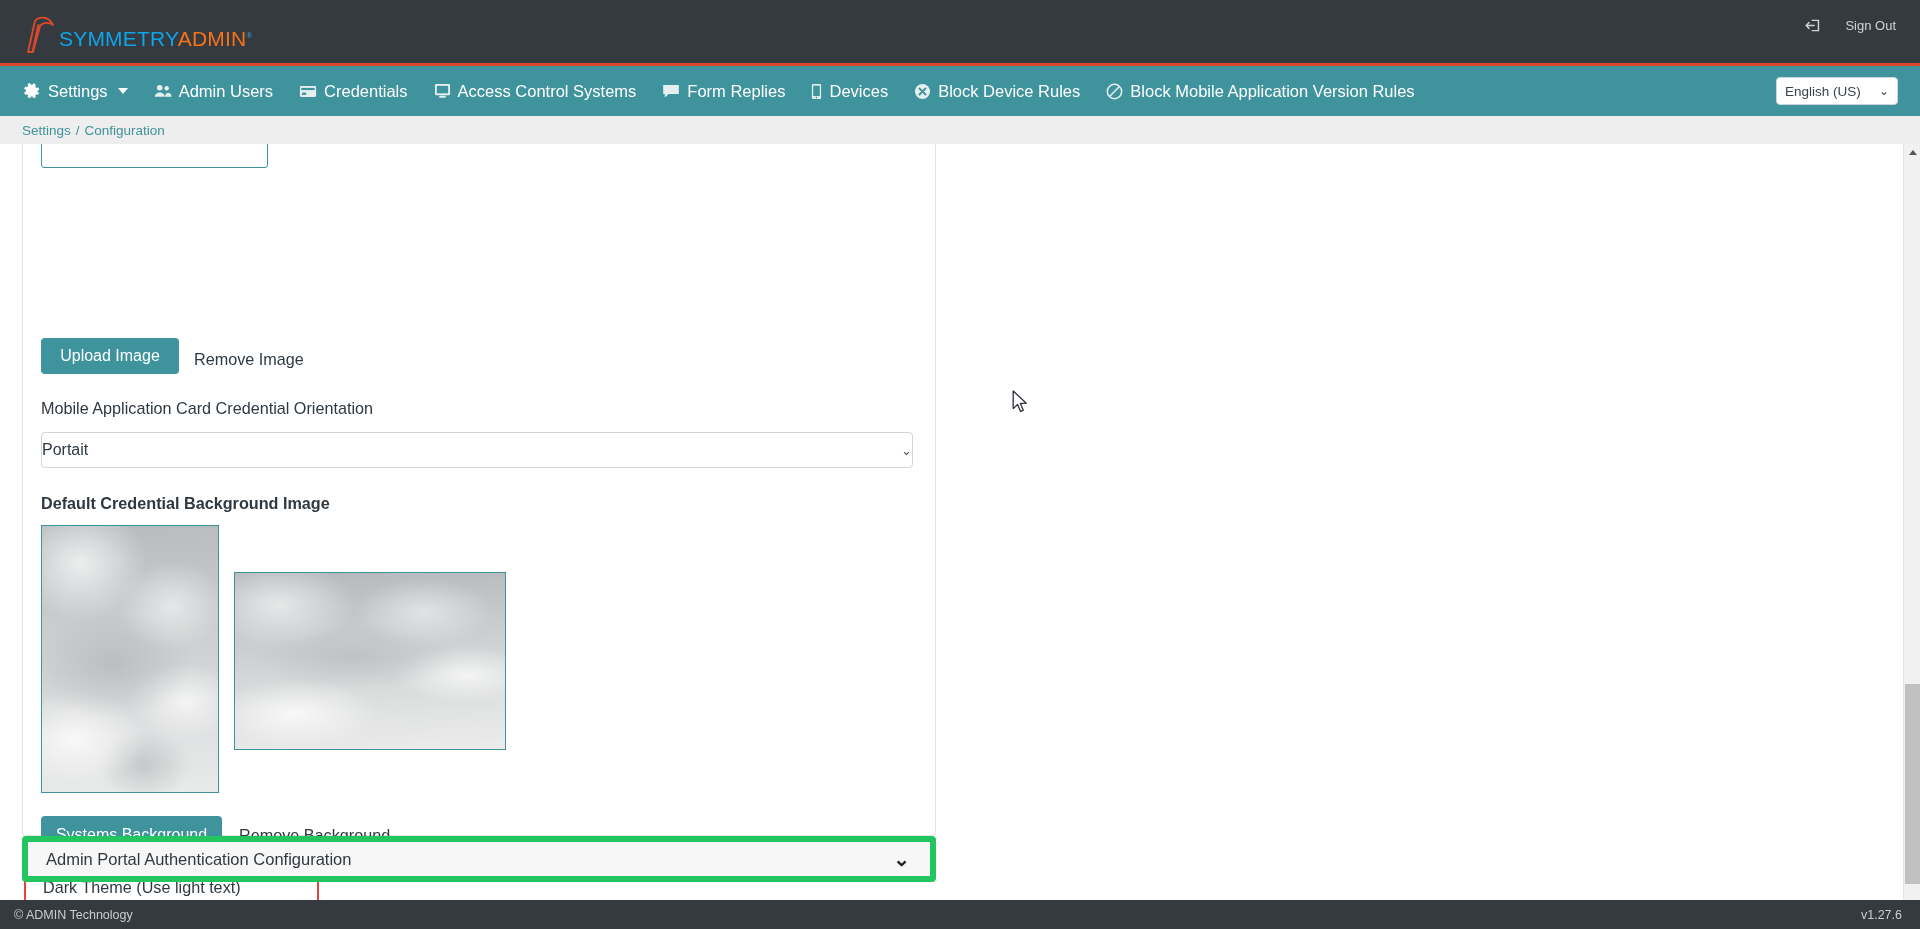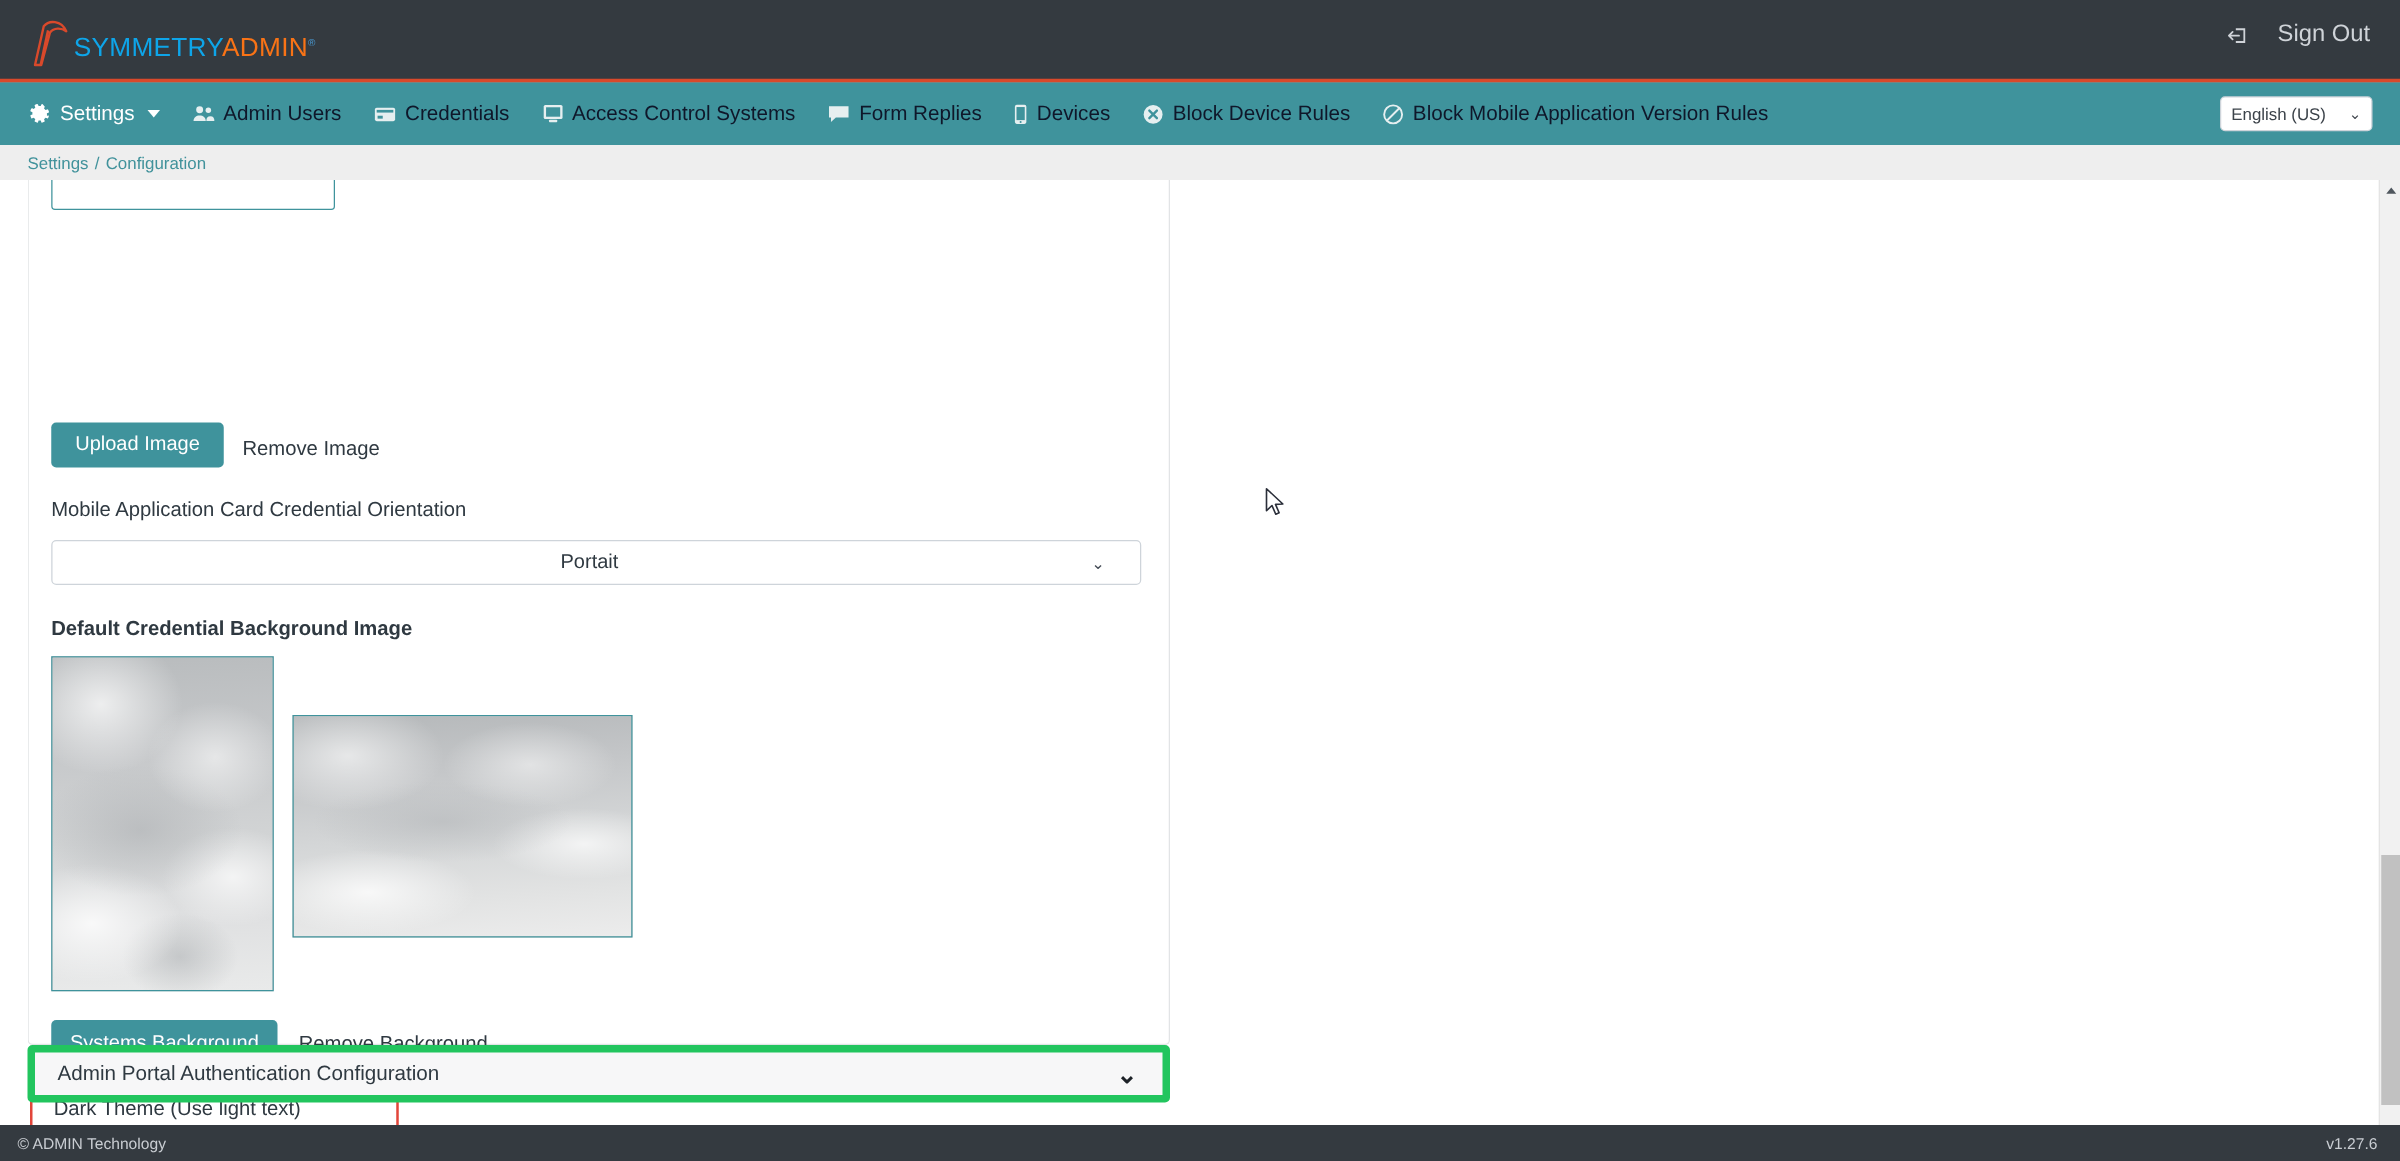--- a/index.html
+++ b/index.html
@@ -26,35 +26,35 @@
     font-size: 21px; letter-spacing: 0.2px; line-height: 1;
     position: relative; top: -5px;
     font-family: "Liberation Sans", sans-serif;
   }
   #logo-text .w1 { color: #0ea5e9; font-weight: 400; }
   #logo-text .w2 { color: #f97316; font-weight: 400; }
   #logo-text .tm { color: #4a9bd4; font-size: 8px; vertical-align: super; }
 
   #signout {
     position: absolute; right: 24px; top: 17px;
-    color: #cfd3d8; font-size: 19px;
+    color: #cfd3d8; font-size: 13px;
     display: flex; align-items: center; gap: 24px;
     cursor: pointer;
   }
   #signout svg { display: block; }
 
   
   #navbar {
     position: absolute; left: 0; top: 66px; width: 1920px; height: 50px;
     background: #3f939c;
     display: flex; align-items: center;
   }
   .nav-item {
     display: flex; align-items: center; gap: 7px;
-    color: #0f172a; font-size: 16.5px; cursor: pointer;
+    color: #ffffff; font-size: 16.5px; cursor: pointer;
     white-space: nowrap; height: 50px;
   }
   .nav-item:first-child { margin-left: 24px; color: #ffffff; }
   .nav-item { margin-right: 26px; }
   .nav-item .ico { display: inline-flex; align-items: center; }
   .caret-down {
     width: 0; height: 0; border-left: 5px solid transparent;
     border-right: 5px solid transparent; border-top: 6px solid #ffffff;
     margin-left: 3px;
   }
@@ -112,22 +112,22 @@
     font-size: 16px; font-family: "Liberation Sans", sans-serif;
     display: flex; align-items: center; justify-content: center;
     cursor: pointer;
   }
   .link-plain {
     position: absolute; color: #2f3941; font-size: 16.2px; cursor: pointer;
   }
   .select-box {
     position: absolute;
     border: 1px solid #ced4da; border-radius: 4px; background: #fff;
-    display: flex; align-items: center; padding: 0 28px;
-    font-size: 16px; color: #2f3941; cursor: pointer; text-align: center;
+    display: flex; align-items: center; padding: 0 0;
+    font-size: 16px; color: #2f3941; cursor: pointer;
   }
   .select-box .sel-val { flex: 1; }
   .select-box .sel-chev { color: #49505a; font-size: 13px; }
 
   .thumb {
     position: absolute; border: 1px solid #3f939c;
     background: #c8cacb;
     overflow: hidden;
   }
   .thumb .tex {

